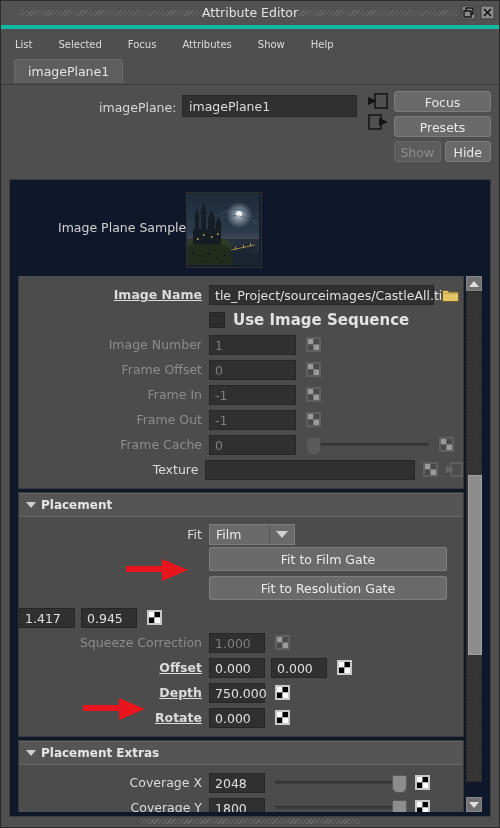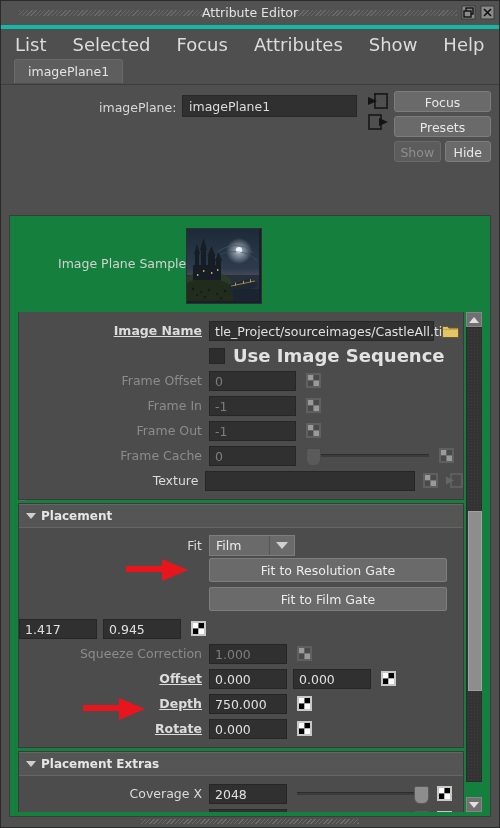--- a/index.html
+++ b/index.html
@@ -24,21 +24,21 @@
   .tb-title{position:absolute;left:0;right:0;top:4px;text-align:center;
             font-size:12.5px;color:#e2e2e2;}
   .tb-btns{position:absolute;right:3px;top:3px;display:flex;gap:2px;}
   .tb-btn{width:17px;height:17px;display:flex;align-items:center;justify-content:center;
           color:#111;}
   .tb-btn svg{display:block;}
 
   
   .menubar{height:30px;display:flex;align-items:center;padding-left:14px;
            background:#4f4f4f;}
-  .menu-item{font-size:18px;color:#dcdcdc;margin-right:26px;cursor:default;}
+  .menu-item{font-size:10px;color:#dcdcdc;margin-right:26px;cursor:default;}
   .menu-item:last-child{margin-right:8px;}
 
   
   .tabstrip{position:relative;height:26px;padding-left:13px;background:#4f4f4f;}
   .tab{display:inline-block;height:24px;line-height:24px;padding:0 13px;
        background:#5e5e5e;color:#e3e3e3;font-size:12.5px;
        border:1px solid #6a6a6a;border-bottom:none;
        border-radius:3px 3px 0 0;box-sizing:border-box;}
   .tab-underline{position:absolute;left:0;right:0;bottom:0;height:1px;background:#3d3d3d;}
 
@@ -54,22 +54,22 @@
   .btncol{position:absolute;right:8px;top:6px;width:97px;}
   .mbtn{height:21px;line-height:21px;text-align:center;font-size:12.5px;
         background:#6a6a6a;border:1px solid #7d7d7d;border-radius:3px;
         color:#e8e8e8;margin-bottom:4px;box-sizing:border-box;cursor:default;}
   .mbtn.dis{color:#8e8e8e;background:#5c5c5c;border-color:#6a6a6a;}
   .mbtn-row{display:flex;gap:4px;}
   .mbtn-row .mbtn{flex:1;margin-bottom:0;}
 
   
   .bodyframe{position:absolute;left:8px;right:8px;top:178px;bottom:10px;
-             border:1px solid #3c3c3c;background:#15803d;box-sizing:border-box;
-             overflow:hidden;margin-top:36px;}
+             border:1px solid #3c3c3c;background:#0f172a;box-sizing:border-box;
+             overflow:hidden;}
   .grip-v{position:absolute;left:2px;top:96px;width:5px;height:215px;
           background:repeating-linear-gradient(to bottom,#666 0 1px,transparent 1px 4px);}
 
   
   .samplerow{position:relative;height:92px;}
   .sample-lbl{position:absolute;left:48px;top:40px;font-size:12.5px;color:#d2d2d2;}
   .thumb{position:absolute;left:176px;top:12px;width:74px;height:74px;
          border:1px solid #2f2f2f;overflow:hidden;background:#16202c;}
   .thumb svg{display:block;}
 
@@ -103,27 +103,27 @@
   
   .row{height:25px;display:flex;align-items:center;}
   .rlabel{width:190px;text-align:right;padding-right:7px;font-size:12.5px;
           color:#dcdcdc;box-sizing:border-box;}
   .rlabel.bold{font-weight:bold;text-decoration:underline;}
   .rlabel.dim{color:#8c8c8c;}
   .fld{height:20px;background:#303030;border:1px solid #262626;
        color:#e0e0e0;font-size:12.5px;line-height:20px;padding-left:5px;
        box-sizing:border-box;}
   .fld.dim{color:#7e7e7e;}
-  .fld.w78{width:78px;} .fld.w87{width:87px;} .fld.w225{width:225px;}
+  .fld.w78{width:56px;} .fld.w87{width:87px;} .fld.w225{width:225px;}
   .fld.w214{width:214px;}
   .gap6{width:6px;} .gap8{width:8px;} .gap10{width:10px;}
 
   .chk{width:16px;height:16px;background:#2d2d2d;border:1px solid #262626;
        box-sizing:border-box;}
-  .chk-lbl{margin-left:8px;font-weight:bold;font-size:18px;color:#e2e2e2;}
+  .chk-lbl{margin-left:8px;font-weight:bold;font-size:15px;color:#e2e2e2;}
 
   .attricon{width:15px;height:15px;flex:none;}
   .attricon svg{display:block;}
 
   .slider{position:relative;height:16px;display:flex;align-items:center;flex:none;}
   .slider .bar{height:2px;background:#3b3b3b;border-top:1px solid #2d2d2d;width:100%;}
   .sl-thumb{position:absolute;top:0px;width:13px;height:16px;background:#8d8d8d;
             border:1px solid #5a5a5a;border-radius:2px 2px 6px 6px;}
   .sl-thumb.dim{background:#5a5a5a;border-color:#4a4a4a;}
 
@@ -316,20 +316,34 @@
                 </svg>
               </div>
             </div>
 
             <div class="row">
               <div class="rlabel"></div>
               <div class="chk"></div>
               <div class="chk-lbl">Use Image Sequence</div>
             </div>
 
+            <div class="row">
+              <div class="rlabel dim">Image Number</div>
+              <div class="fld w87 dim">1</div>
+              <div class="gap10"></div>
+              <div class="attricon">
+                <svg width="15" height="15" viewBox="0 0 15 15">
+                    <rect width="15" height="15" fill="#606060"></rect>
+                    <rect x="2" y="2" width="5.5" height="5.5" fill="#9a9a9a"></rect>
+                    <rect x="7.5" y="2" width="5.5" height="5.5" fill="#4a4a4a"></rect>
+                    <rect x="2" y="7.5" width="5.5" height="5.5" fill="#4a4a4a"></rect>
+                    <rect x="7.5" y="7.5" width="5.5" height="5.5" fill="#9a9a9a"></rect>
+                  </svg>
+              </div>
+            </div>
 
             <div class="row">
               <div class="rlabel dim">Frame Offset</div>
               <div class="fld w87 dim">0</div>
               <div class="gap10"></div>
               <div class="attricon">
                 <svg width="15" height="15" viewBox="0 0 15 15">
                     <rect width="15" height="15" fill="#606060"></rect>
                     <rect x="2" y="2" width="5.5" height="5.5" fill="#9a9a9a"></rect>
                     <rect x="7.5" y="2" width="5.5" height="5.5" fill="#4a4a4a"></rect>
@@ -424,22 +438,22 @@
             <div class="row">
               <div class="rlabel">Fit</div>
               <div class="dd">
                 <span class="dd-val">Film</span>
                 <span class="dd-arrowbox">
                     <span class="dd-arrow"></span>
                   </span>
               </div>
             </div>
 
+            <div class="wbtn">Fit to Film Gate</div>
             <div class="wbtn">Fit to Resolution Gate</div>
-            <div class="wbtn">Fit to Film Gate</div>
 
             <div class="row">
               <div class="fld w78">1.417</div>
               <div class="gap6"></div>
               <div class="fld w78">0.945</div>
               <div class="gap10"></div>
               <div class="attricon">
                 <svg width="15" height="15" viewBox="0 0 15 15">
                     <rect width="15" height="15" fill="#c8c8c8"></rect>
                     <rect x="2" y="2" width="5.5" height="5.5" fill="#ffffff"></rect>

